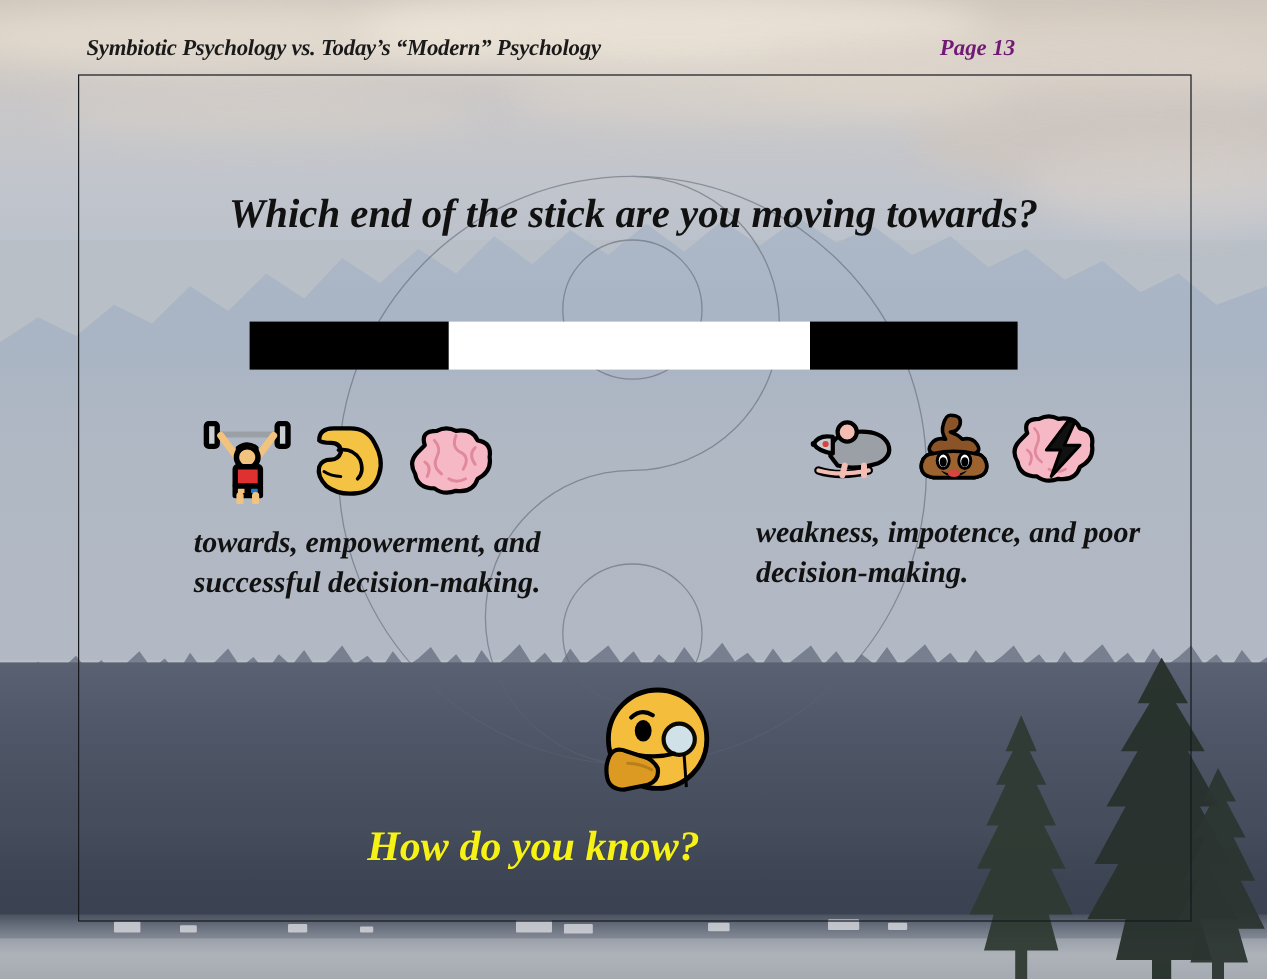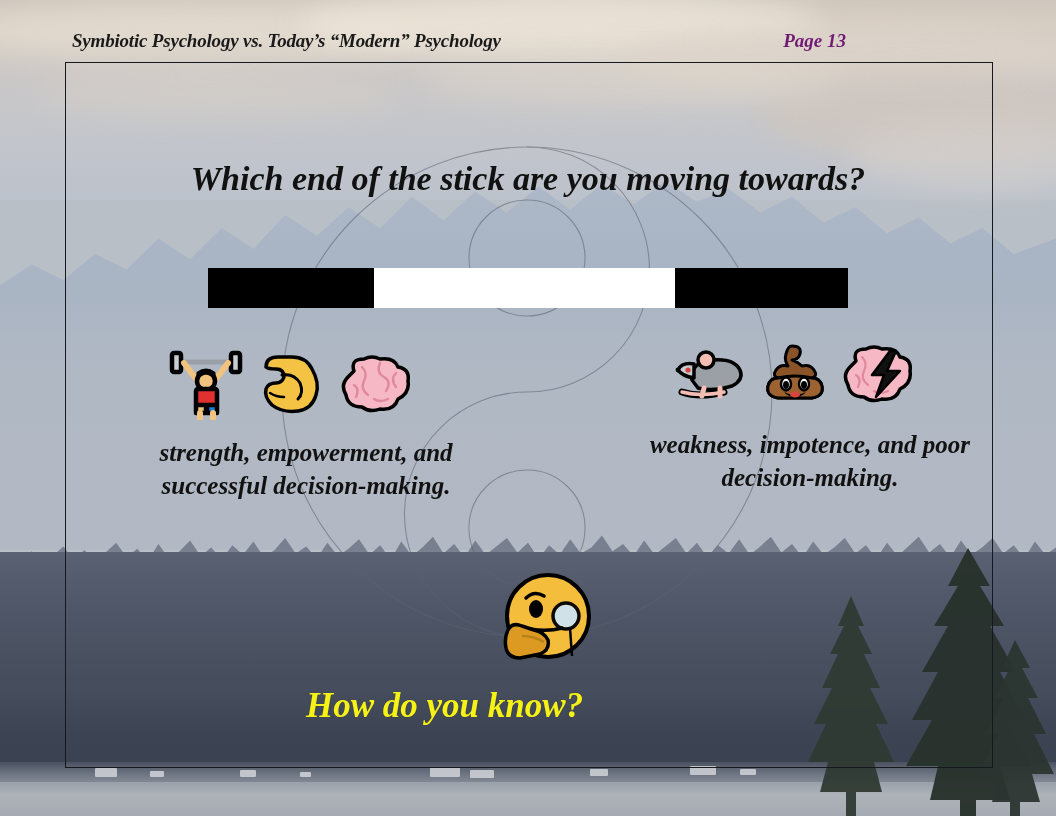--- a/index.html
+++ b/index.html
@@ -211,21 +211,21 @@
   
   .caption {
     position: absolute;
     font-weight: bold;
     font-style: italic;
     font-size: 25px;
     line-height: 1.32;
     color: #111111;
   }
   .caption.left  { left: 106px; top: 436px; width: 400px; text-align: center; }
-  .caption.right { left: 630px; top: 428px; width: 360px; text-align: center; }
+  .caption.right { left: 630px; top: 428px; width: 360px; text-align: left; }
 
   
   .thinker {
     position: absolute;
     left: 500px; top: 572px;
   }
   .thinker svg { display: block; }
 
   
   .footer-q {
@@ -409,21 +409,21 @@
           <path d="M20 12 Q26 18 22 26 Q18 34 26 40"></path>
           <path d="M14 30 Q20 34 16 42"></path>
           <path d="M32 46 Q38 50 46 46"></path>
         </g>
 
         <path d="M48 6 L30 30 L42 30 L34 52 L58 26 L45 26 L54 6 Z" fill="#111" stroke="#000" stroke-width="2.5" stroke-linejoin="round"></path>
       </svg>
     </span>
   </div>
 
-  <div class="caption left">strength, empowerment, and successful decision-making.</div>
+  <div class="caption left">towards, empowerment, and successful decision-making.</div>
   <div class="caption right">weakness, impotence, and poor decision-making.</div>
 
   <div class="thinker">
     <svg width="96" height="92" viewBox="0 0 96 92">
       <circle cx="48" cy="44" r="41" fill="#f5bd3c" stroke="#000" stroke-width="4"></circle>
 
       <path d="M26 26 Q34 18 44 24" fill="none" stroke="#000" stroke-width="3.5" stroke-linecap="round"></path>
 
       <ellipse cx="36" cy="37" rx="7" ry="9" fill="#000"></ellipse>
 

